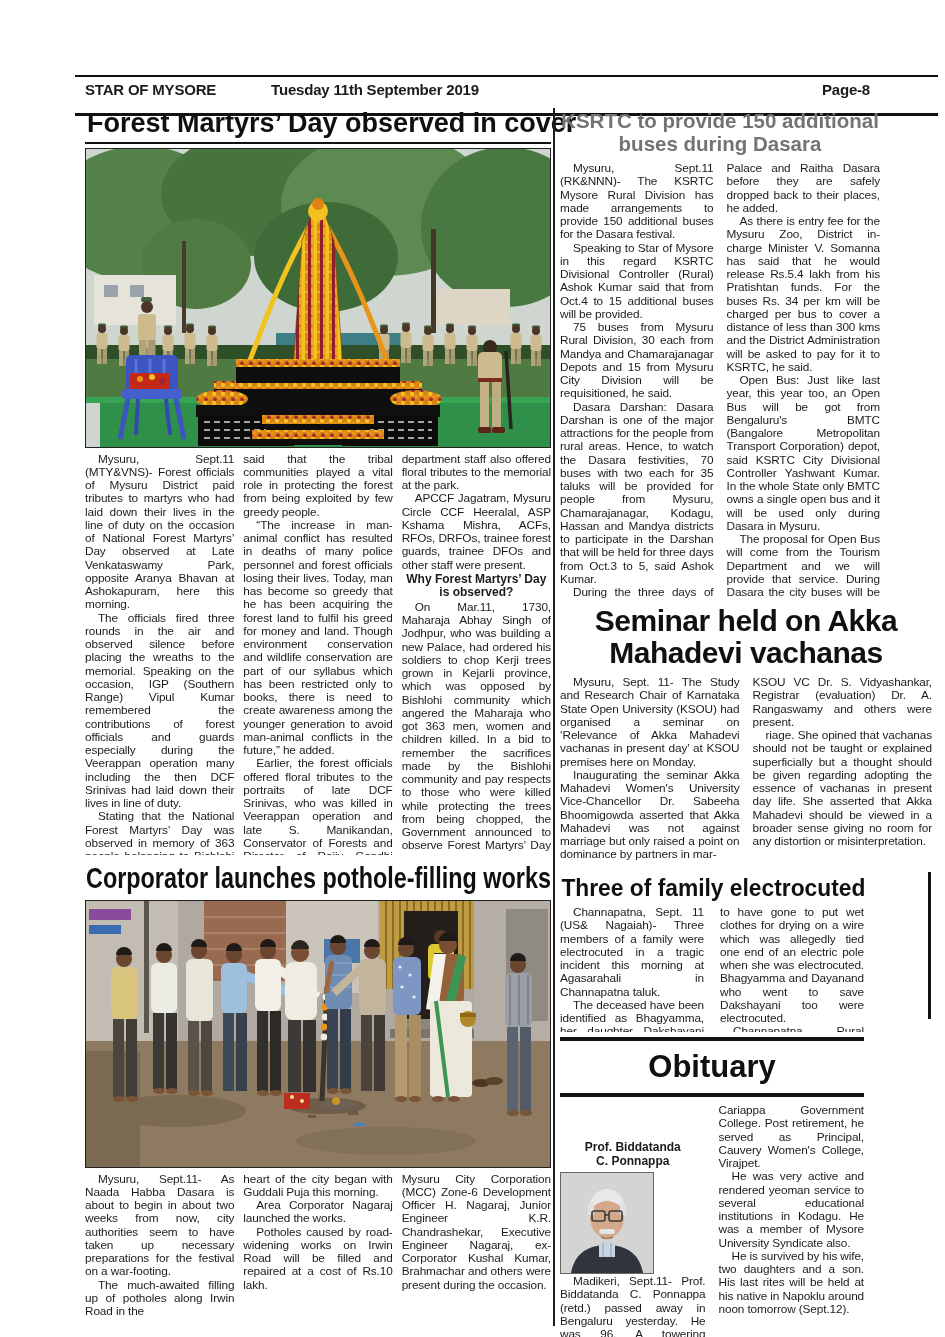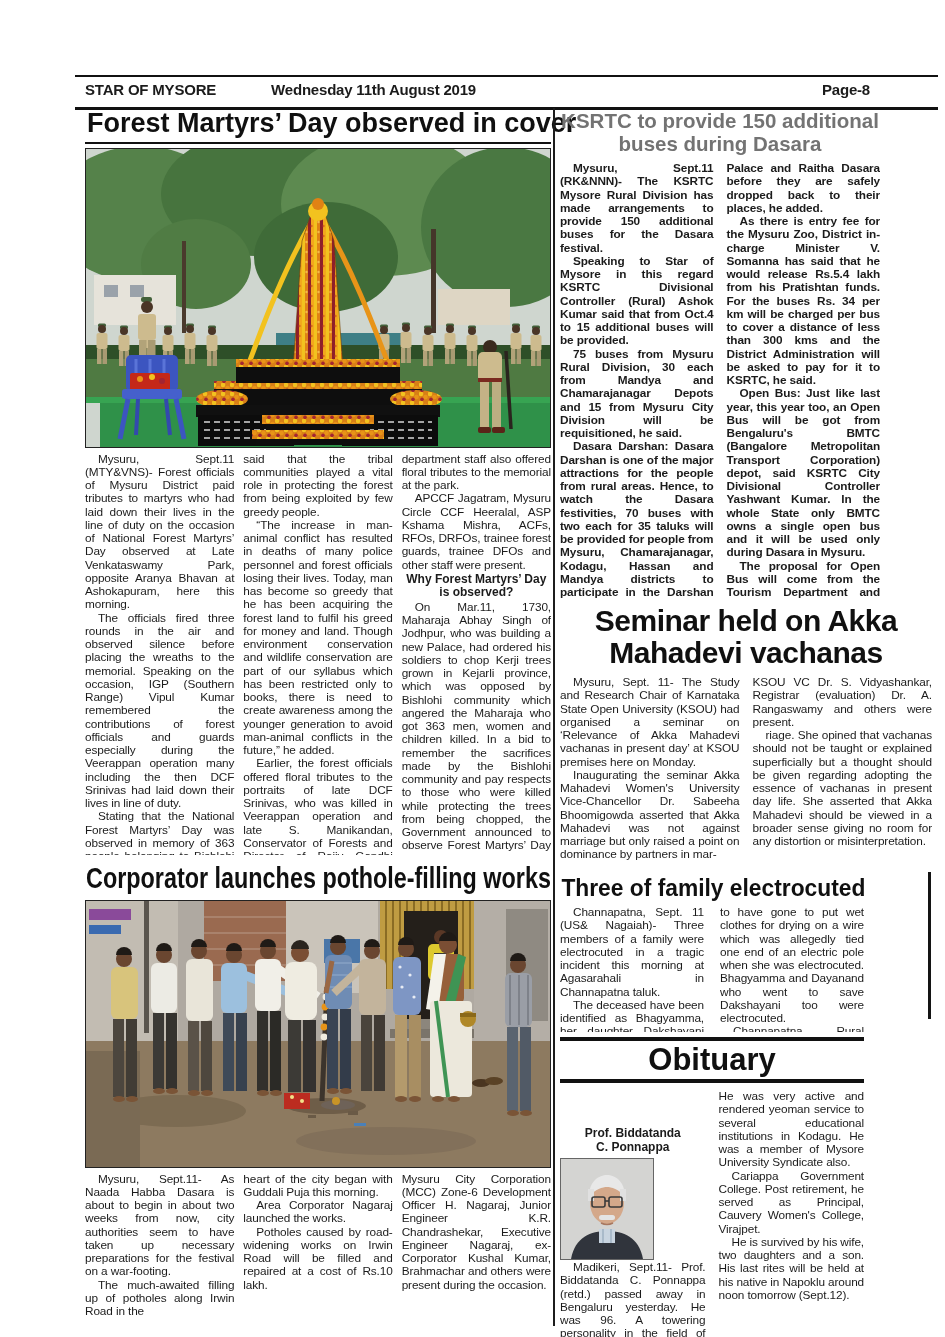--- a/index.html
+++ b/index.html
@@ -3,50 +3,50 @@
 <meta charset="utf-8">
 <style>
   html,body{margin:0;padding:0;background:#e8e8e8;}
   .page{position:relative;width:945px;height:1337px;margin:0 auto;background:#ffffff;
         font-family:"Liberation Sans","DejaVu Sans",sans-serif;color:#1b1b1b;overflow:hidden;}
   
   .mast-wrap{position:absolute;left:75px;right:7px;top:75px;}
   .rule{background:#111;}
   .rule.top{height:2px;}
   .rule.mid{height:3px;}
-  .mast{display:flex;align-items:baseline;padding:4px 10px 9px 10px;font-weight:bold;font-size:15px;letter-spacing:-0.2px;}
+  .mast{display:flex;align-items:baseline;padding:4px 10px 15px 10px;font-weight:bold;font-size:15px;letter-spacing:-0.2px;}
   .mast .date{margin-left:55px;}
   .mast .pageno{margin-left:auto;margin-right:58px;}
   
   .content{position:absolute;top:106px;left:85px;right:7px;display:flex;gap:9px;}
   .col-left{width:466px;flex:none;}
   .col-right{width:378px;flex:none;}
   .vdivider{position:absolute;left:553px;top:108px;height:1218px;width:1.5px;background:#1c1c1c;}
   .electro-rule{position:absolute;left:928px;top:872px;height:147px;width:3px;background:#141414;}
   
   .fit{overflow:visible;}
   .fit-inner{display:inline-block;white-space:pre;transform-origin:left top;text-align:center;}
   .fit.center{text-align:center;}
   .fit.center .fit-inner{transform-origin:center top;}
   .hl{font-weight:bold;color:#101010;}
   .hl-forest{font-size:27px;line-height:31px;margin:2px 0 3px 2px;}
   .hl-corp{font-size:29px;line-height:33px;margin:7px 0 5px 1px;}
   .hl-ksrtc{font-size:20.5px;line-height:23px;color:#737373;margin:3px 0 7px;}
   .hl-seminar{font-size:30px;line-height:32px;letter-spacing:-0.5px;margin:6px 0 7px;}
   .hl-electro{font-size:23px;line-height:26px;margin:3px 0 5px;}
-  .hl-obit{font-size:31px;line-height:34px;padding:2px 0;}
+  .hl-obit{font-size:31px;line-height:34px;padding:9px 0;}
   .thin-rule{height:1.5px;background:#111;margin-bottom:4px;}
   
   .bcol p{margin:0;text-indent:13px;text-align:justify;font-size:11.8px;line-height:13.25px;letter-spacing:-0.12px;}
   .bcol.cont > p:first-child{text-indent:0;}
   .grid3{display:grid;grid-template-columns:1fr 1fr 1fr;column-gap:9px;}
   .grid2{display:grid;grid-template-columns:1fr 1fr;column-gap:13px;}
   .forest-body{height:402px;overflow:hidden;margin-top:5px;}
   .caption-body{height:152px;overflow:hidden;margin-top:5px;}
-  .ksrtc-body{height:437px;overflow:hidden;font-weight:bold;}
+  .ksrtc-body{height:437px;overflow:hidden;}
   .seminar-body{height:196px;overflow:hidden;}
   .electro-body{height:126px;overflow:hidden;}
   .obit-body{height:252px;overflow:hidden;margin-top:7px;}
   .subhead{font-weight:bold;text-align:center;white-space:pre-line;font-size:12px;line-height:13.5px;margin:1px 0;}
   .w320{width:320px;}
   .w372{width:372px;}
   .w304{width:304px;}
   .obit-frame{border-top:4px solid #111;border-bottom:4px solid #111;margin-top:5px;}
   .obit-name{font-weight:bold;text-align:center;white-space:pre-line;font-size:12px;line-height:14px;margin-bottom:2px;margin-top:36px;}
   .obit-photo{float:left;width:92px;height:100px;margin:2px 6px 1px 0;border:1px solid #666;line-height:0;}
@@ -57,21 +57,21 @@
 </style>
 </head>
 <body>
 
 <div class="page">
 
   <div class="mast-wrap">
     <div class="rule top"></div>
     <div class="mast">
       <span>STAR OF MYSORE</span>
-      <span class="date">Wednesday 11th August 2019</span>
+      <span class="date">Tuesday 11th September 2019</span>
       <span class="pageno">Page-8</span>
     </div>
     <div class="rule mid"></div>
   </div>
 
   <div class="content">
 
     <div class="col-left">
 
       <div class="fit hl hl-forest">
@@ -499,22 +499,22 @@
                 <line x1="44" y1="42" x2="48" y2="42" stroke="#3a3a3a" stroke-width="1.6"></line>
                 <rect x="38" y="56" width="16" height="5" rx="2.5" fill="#e4e4e4"></rect>
                 <path d="M40,64 Q46,67 52,64" stroke="#a87860" stroke-width="1.4" fill="none"></path>
               </svg>
             </span>
             <div class="bcol">
                 <p>Madikeri, Sept.11- Prof. Biddatanda C. Ponnappa (retd.) passed away in Bengaluru yesterday. He was 96. A towering personality in the field of education, he served in institutions in Madikeri, Tumakuru, Mangaluru and returned to Madikeri as Principal of Field Marshal</p>
               </div>
           </div>
           <div class="bcol cont">
+              <p>Cariappa Government College. Post retirement, he served as Principal, Cauvery Women's College, Virajpet.</p>
               <p>He was very active and rendered yeoman service to several educational institutions in Kodagu. He was a member of Mysore University Syndicate also.</p>
-              <p>Cariappa Government College. Post retirement, he served as Principal, Cauvery Women's College, Virajpet.</p>
               <p>He is survived by his wife, two daughters and a son. His last rites will be held at his native in Napoklu around noon tomorrow (Sept.12).</p>
             </div>
         </div>
       </div>
 
     </div>
   </div>
 
   <div class="vdivider"></div>
   <div class="electro-rule"></div>

